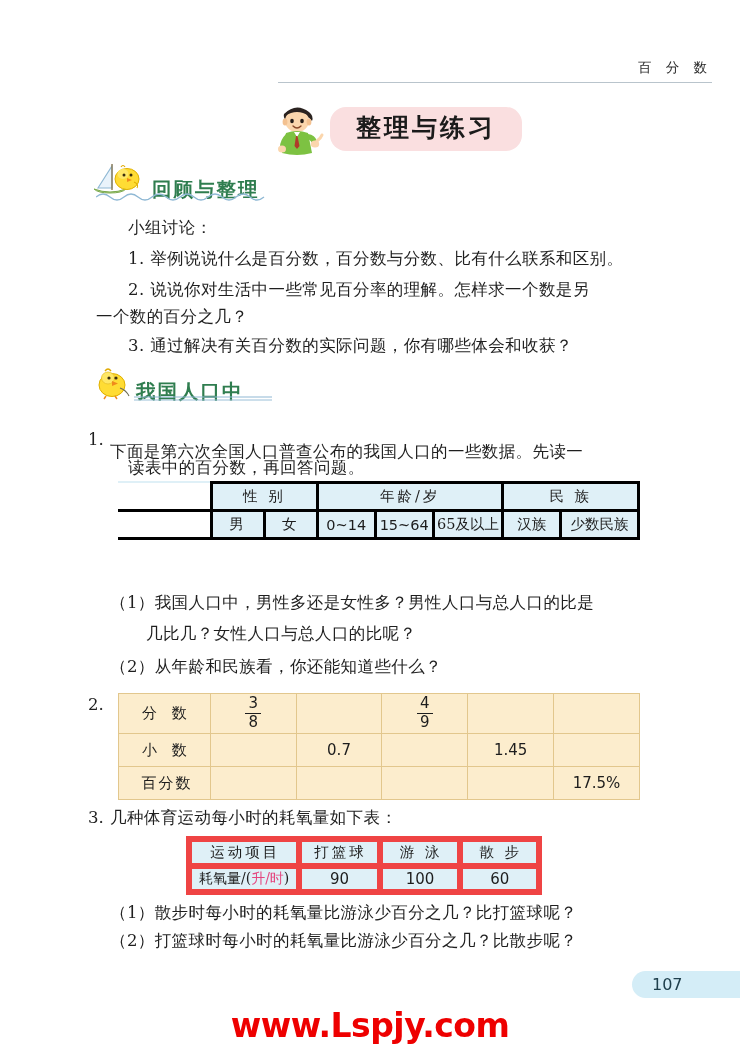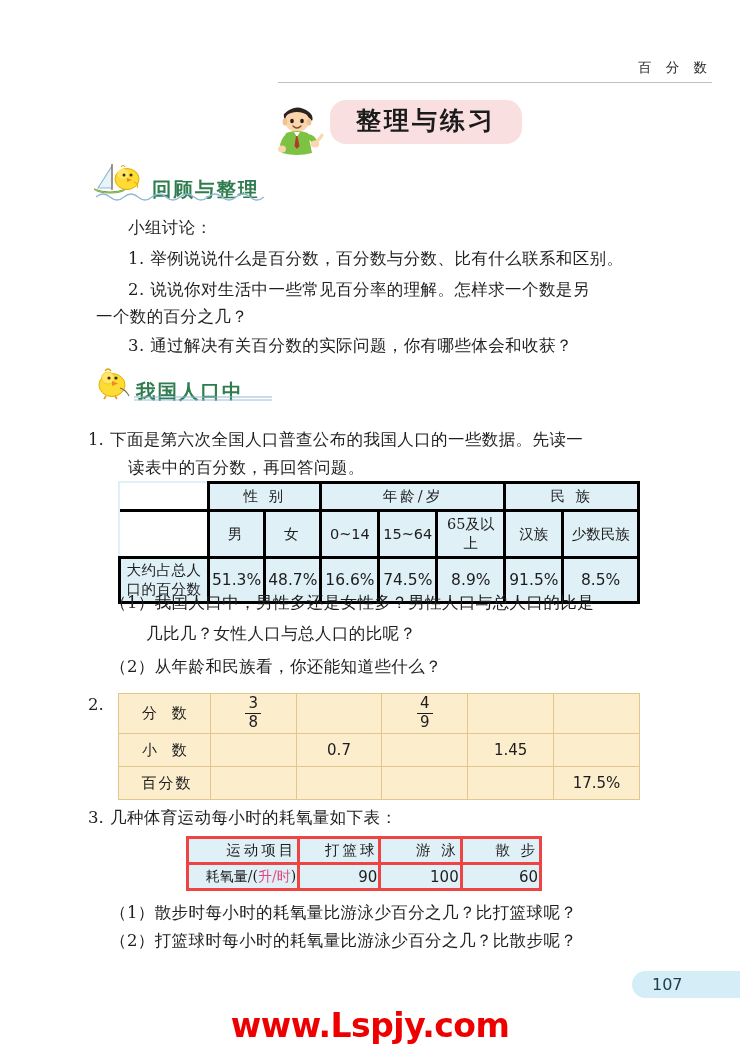--- a/index.html
+++ b/index.html
@@ -29,21 +29,21 @@
     letter-spacing: 5px;
     color: #2b2b2b;
     font-family: "DejaVu Serif", "Liberation Serif", serif;
   }
 
   
   .title-banner {
     position: absolute;
     top: 100px; left: 268px;
     display: flex;
-    align-items: flex-start;
+    align-items: center;
     gap: 6px;
   }
   .title-pill {
     background: #fadfe0;
     border-radius: 16px;
     padding: 7px 26px 9px 26px;
     font-size: 25px;
     letter-spacing: 3px;
     color: #1b1b1b;
     font-weight: bold;
@@ -166,22 +166,22 @@
 
   
   .tbl-sports {
     position: absolute;
     top: 836px; left: 186px;
     width: 356px;
     background: #dff0f7;
     font-family: "DejaVu Sans", "Liberation Sans", sans-serif;
   }
   .tbl-sports td {
-    border: 3px solid #ef4444;
-    text-align: right;
+    border: 6px solid #ef4444;
+    text-align: center;
     vertical-align: middle;
     height: 26px;
     font-size: 15px;
     color: #1d1d1d;
   }
   .tbl-sports td.cn {
     font-family: "DejaVu Serif", "Liberation Serif", serif;
     letter-spacing: 3px;
     font-size: 14.5px;
     padding-left: 3px;
@@ -303,51 +303,40 @@
     </svg>
   </span>
   <span class="sec-label">我国人口中</span>
 </div>
 <svg class="wave-line" style="top:392px; left:134px;" width="138" height="10" viewBox="0 0 138 10">
   <path d="M0 5 L138 5" stroke="#8fb8d4" stroke-width="1.2" fill="none"></path>
   <path d="M0 8 L138 8" stroke="#8fb8d4" stroke-width="0.9" fill="none"></path>
 </svg>
 
 <div class="numlabel" style="top:424px; left:88px;">1.</div>
-<div class="ptext" style="top:424px; left:110px;">下面是第六次全国人口普查公布的我国人口的一些数据。先读一</div>
+<div class="ptext" style="top:436px; left:110px;">下面是第六次全国人口普查公布的我国人口的一些数据。先读一</div>
 <div class="ptext" style="top:452px; left:128px;">读表中的百分数，再回答问题。</div>
 
 <table class="tbl-census">
   <tbody>
       <tr>
     <td class="corner" style="width:94px;"></td>
     <td class="cn" colspan="2" style="width:106px;">性  别</td>
     <td class="cn" colspan="3" style="width:186px;margin-top:36px;">年龄/岁</td>
     <td class="cn" colspan="2" style="width:136px;">民  族</td>
   </tr>
   <tr>
     <td class="corner"></td>
     <td class="cn" style="width:53px;">男</td>
     <td class="cn" style="width:53px;">女</td>
     <td style="width:58px;">0~14</td>
     <td style="width:58px;">15~64</td>
     <td class="cn" style="width:70px; letter-spacing:0px;">65及以上</td>
     <td class="cn" style="width:58px; letter-spacing:0px;">汉族</td>
     <td class="cn" style="width:78px; letter-spacing:0px;">少数民族</td>
-  </tr>
-  <tr>
-    <td class="rowhdr" style="white-space:pre-line;">大约占总人
-口的百分数</td>
-    <td class="val">51.3%</td>
-    <td class="val">48.7%</td>
-    <td class="val">16.6%</td>
-    <td class="val">74.5%</td>
-    <td class="val">8.9%</td>
-    <td class="val">91.5%</td>
-    <td class="val">8.5%</td>
   </tr>
 </tbody>
   </table>
 
 <div class="ptext" style="top:587px; left:110px;">（1）我国人口中，男性多还是女性多？男性人口与总人口的比是</div>
 <div class="ptext" style="top:618px; left:146px;">几比几？女性人口与总人口的比呢？</div>
 <div class="ptext" style="top:651px; left:110px;">（2）从年龄和民族看，你还能知道些什么？</div>
 
 <div class="numlabel" style="top:689px; left:88px;">2.</div>
 

